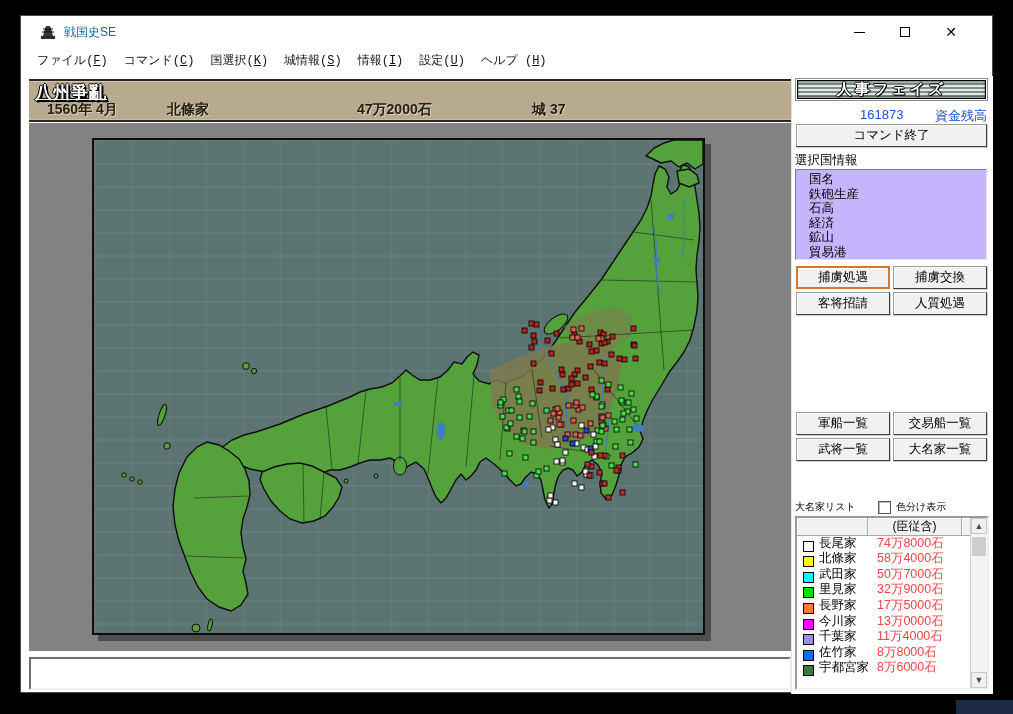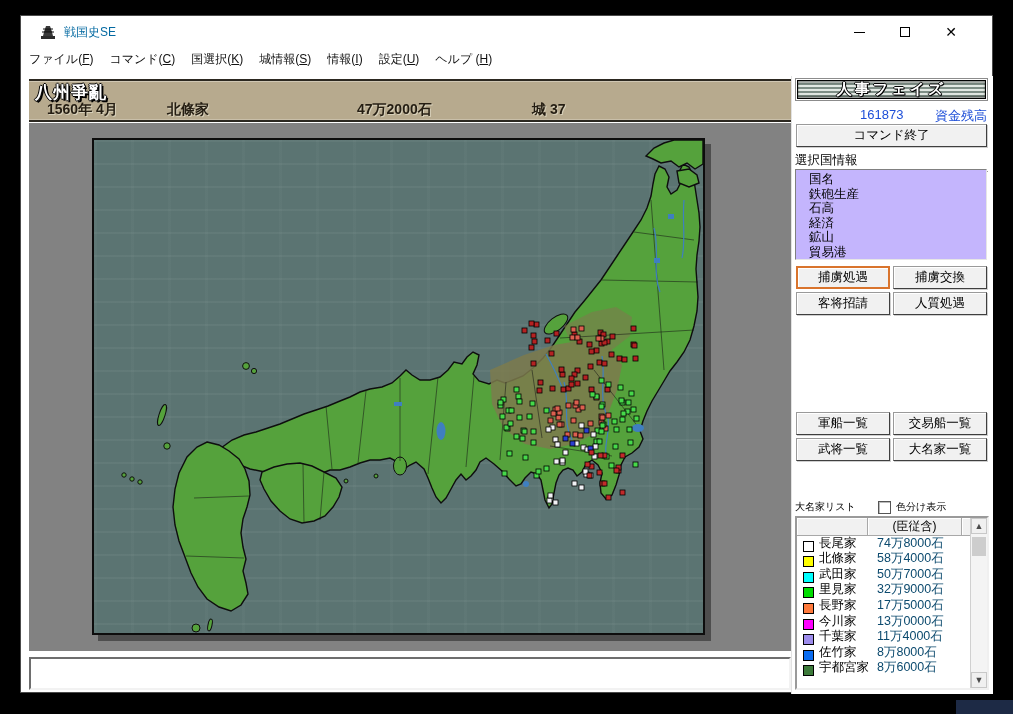--- a/index.html
+++ b/index.html
@@ -17,34 +17,35 @@
   
   .titlebar { height:32px; display:flex; align-items:center; background:#fff; }
   .app-icon { width:16px; height:16px; margin-left:19px; }
   .title-text { font-size:12px; color:#0369a1; margin-left:8px; }
   .win-controls { margin-left:auto; display:flex; margin-right:18px; }
   .win-btn { width:46px; height:30px; display:flex; align-items:center; justify-content:center; color:#000; font-size:13px; }
   .glyph-min { width:11px; height:1px; background:#000; display:block; }
   .glyph-max { width:10px; height:10px; border:1px solid #000; display:block; }
   .glyph-close { font-size:14px; line-height:1; }
   
-  .menubar { height:24px; display:flex; align-items:flex-start; background:#fff; }
+  .menubar { height:24px; display:flex; align-items:center; padding-left:8px; background:#fff;font-family:Liberation Mono, monospace; }
   .menu-item { font-size:12px; color:#111; padding:3px 8px; white-space:nowrap; }
   .menu-item u { text-decoration:underline; }
   
   .scenario-bar {
     position:absolute; left:8px; top:63px; width:762px; height:43px;
     background:repeating-linear-gradient(180deg,#b7aa8e 0px,#b7aa8e 2px,#a1927531 2px),
                repeating-linear-gradient(180deg,#b3a689 0 2px,#a09072 2px 4px,#ab9c7f 4px 7px);
     border-top:2px solid #2c2820; border-bottom:2px solid #2c2820;
     box-shadow:inset 0 1px 0 rgba(255,255,250,.35), inset 0 -1px 0 rgba(255,255,250,.25);
   }
   .scenario-title {
     position:absolute; left:6px; top:0px; font-size:17px; font-weight:bold; color:#fff; letter-spacing:1px;
     text-shadow:-1px 0 #000,1px 0 #000,0 -1px #000,0 1px #000,2px 2px 0 #000;
+    text-decoration:underline;
   }
   .scenario-line2 { position:absolute; left:0; top:20px; width:100%; height:20px; font-size:14px; font-weight:bold; color:#241d12;
     text-shadow:1px 1px 0 rgba(255,255,240,.45); }
   .sc-date { position:absolute; left:18px; }
   .sc-clan { position:absolute; left:138px; }
   .sc-koku { position:absolute; left:328px; }
   .sc-castles { position:absolute; left:503px; }
   
   .map-frame {
     position:absolute; left:8px; top:107px; width:762px; height:528px; background:#828282;
@@ -97,21 +98,21 @@
     border:2px solid; border-color:#9a9a9a #f0f0f0 #f0f0f0 #9a9a9a; display:flex; overflow:hidden; }
   .list-main { width:173px; }
   .list-header { display:flex; height:18px; }
   .hcell { background:#f1f1f1; border-right:1px solid #a8a8a8; border-bottom:1px solid #a8a8a8;
     box-shadow:inset 1px 1px 0 #fff; font-size:12px; color:#000; display:flex; align-items:center; justify-content:center; }
   .hc1 { width:71px; } .hc2 { width:94px; } .hc3 { flex:1; border-right:none; }
   .list-rows { }
   .drow { position:relative; height:15.6px; display:flex; align-items:flex-end; }
   .swatch { width:11px; height:11px; border:1px solid #000; margin-left:6px; flex:none; }
   .dname { font-size:12.5px; color:#000; margin-left:5px; white-space:nowrap; }
-  .dkoku { position:absolute; left:80px; font-size:12.5px; color:#0c4a6e; white-space:nowrap; }
+  .dkoku { position:absolute; left:80px; font-size:12.5px; color:#ef4444; white-space:nowrap; }
   .scrollbar { width:17px; background:#f4f4f4; border-left:1px solid #d0d0d0; display:flex; flex-direction:column; }
   .sb-btn { height:16px; background:#f0f0f0; border:1px solid #c8c8c8; color:#4a4a4a; font-size:9px;
     display:flex; align-items:center; justify-content:center; }
   .sb-track { flex:1; position:relative; }
   .sb-thumb { position:absolute; left:1px; top:3px; width:14px; height:19px; background:#cdcdcd; }
   .corner-block { position:absolute; left:956px; top:700px; width:57px; height:14px; background:#1d2a45; }
 </style>
 </head>
 <body>
 

